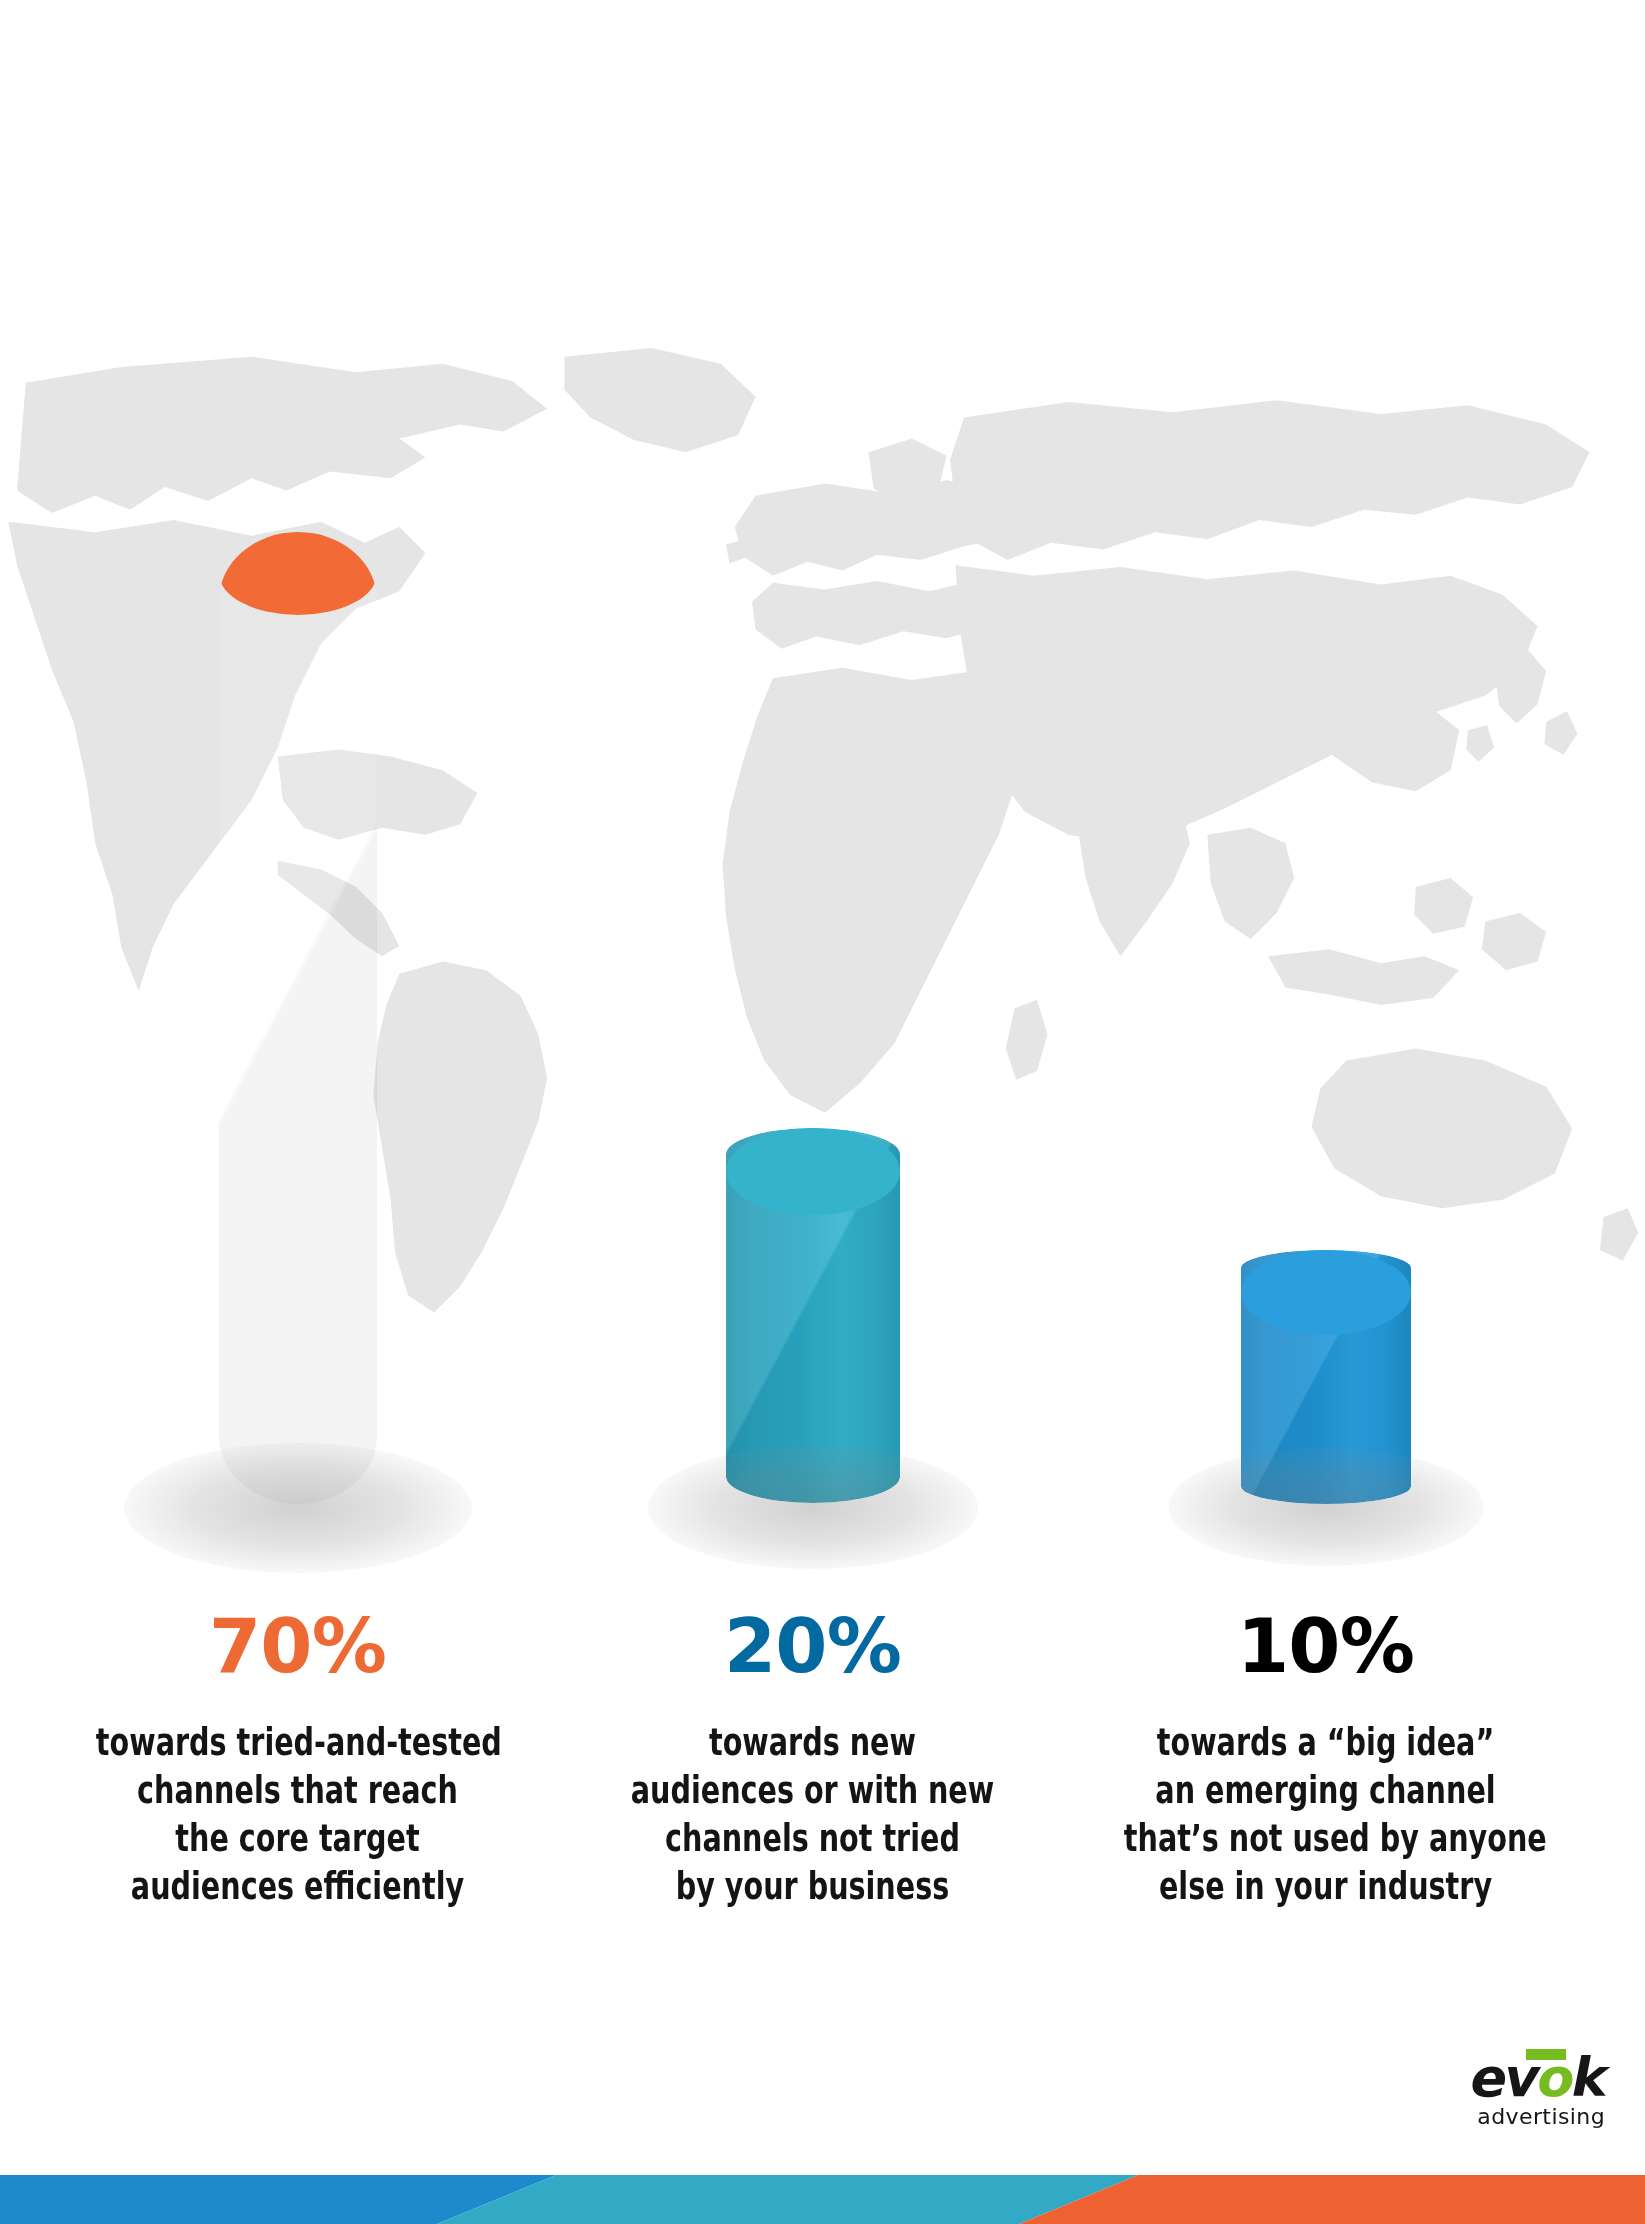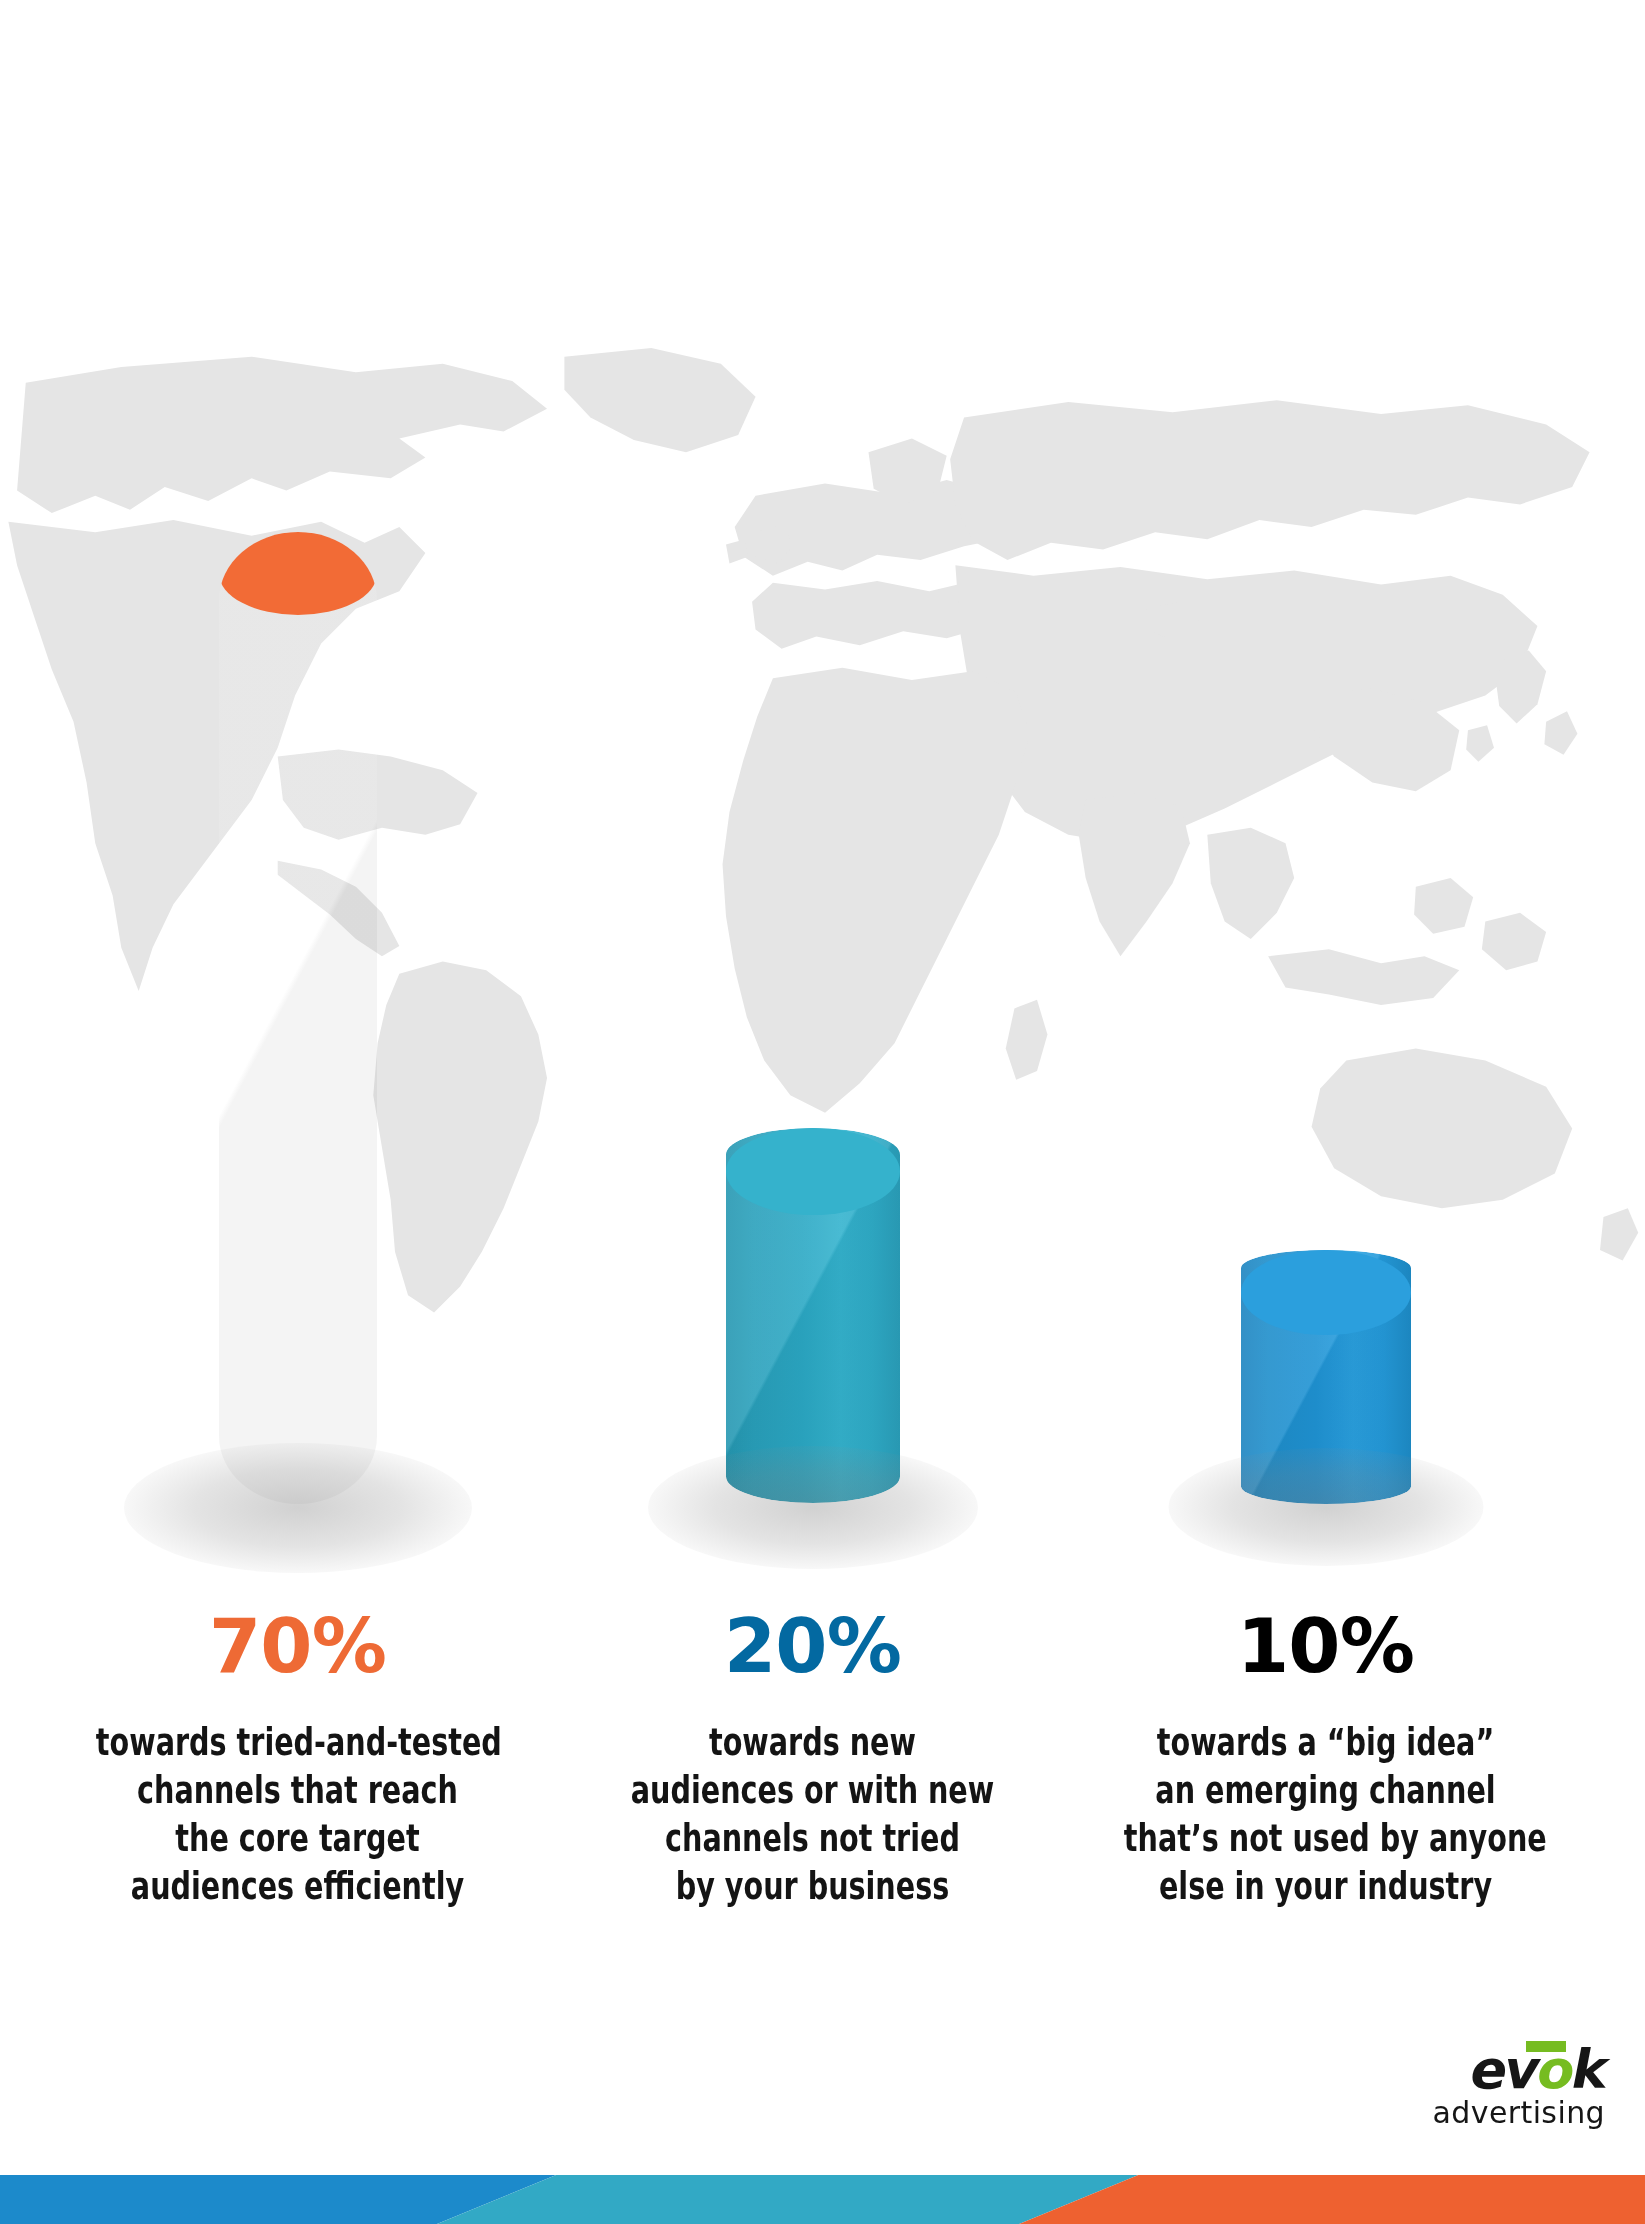--- a/index.html
+++ b/index.html
@@ -152,21 +152,21 @@
   #logo .macron {
     position:absolute;
     top:-3.5px; left:55px;
     width:40px; height:11.3px;
     background:#76BC21;
   }
   #logo .tagline {
     display:block;
     margin-top:1.7px;
     font-family:"DejaVu Sans", sans-serif;
-    font-size:30px;
+    font-size:22px;
     letter-spacing:0.4px;
     color:#161616;
   }
 
   
   #stripe {
     position:absolute;
     left:0; bottom:0;
     width:1645px; height:50px;
     z-index:6;

